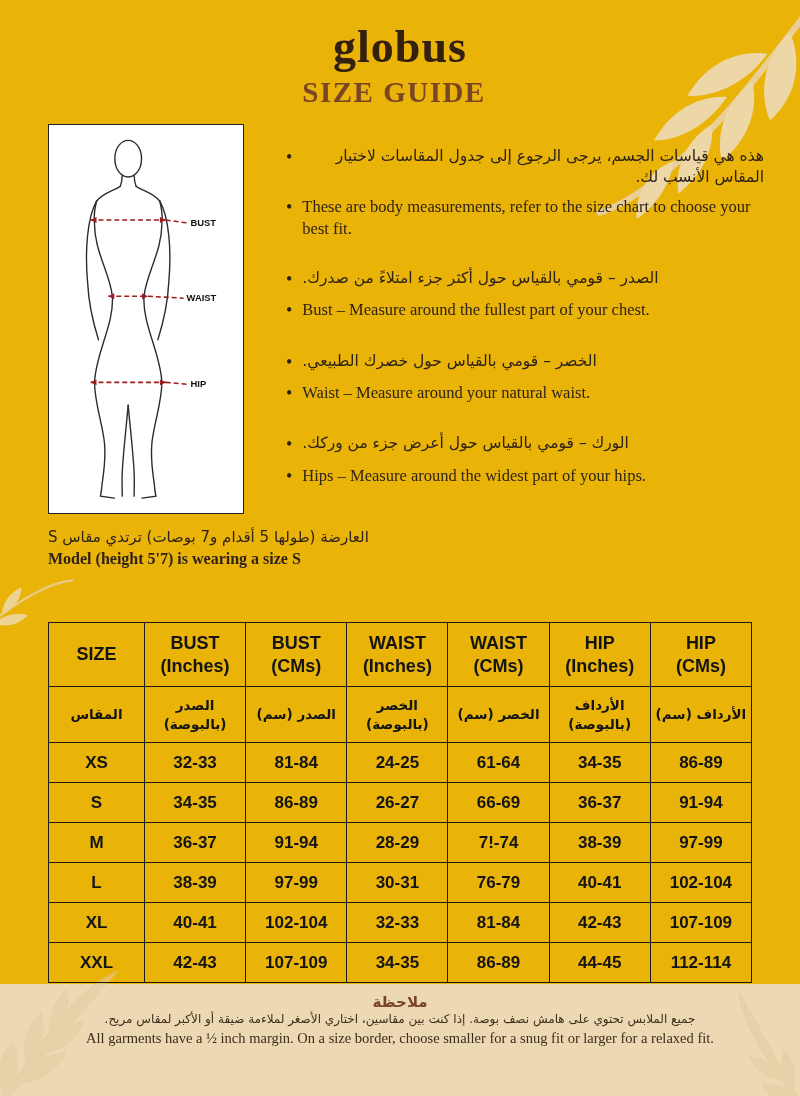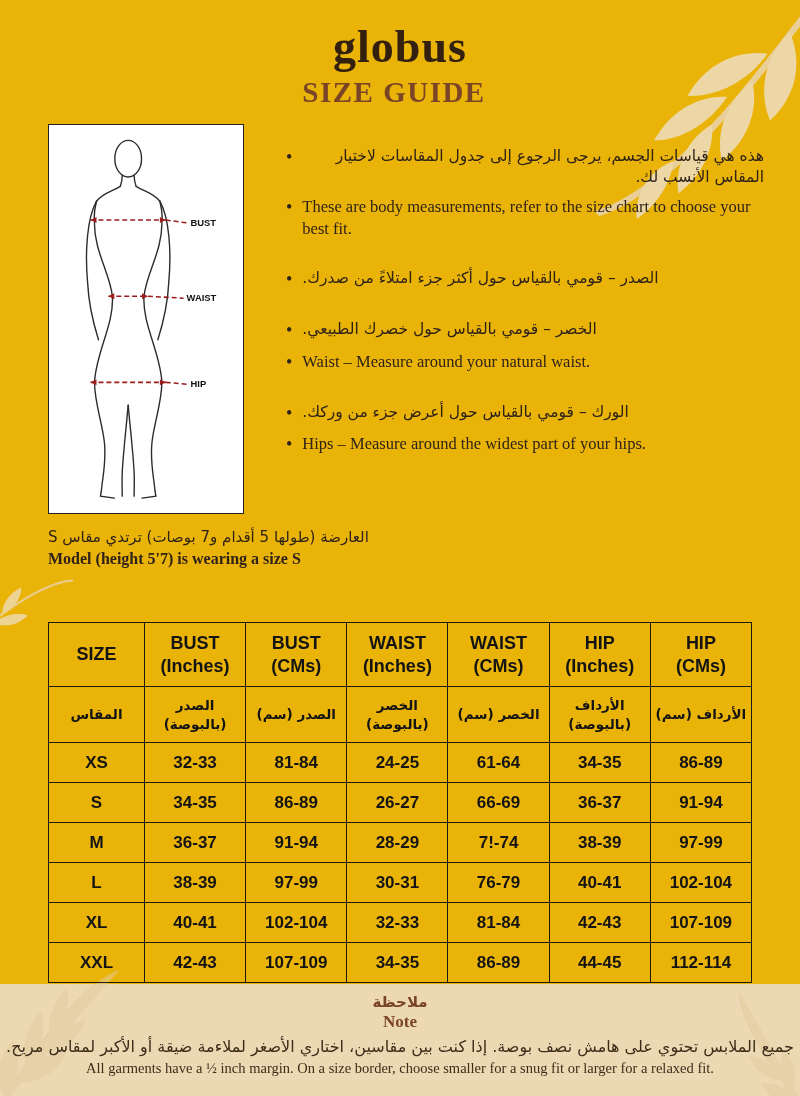--- a/index.html
+++ b/index.html
@@ -51,21 +51,21 @@
   .ar-line{display:block;direction:rtl;font-family:"DejaVu Sans",sans-serif;
         font-size:13.5px;font-weight:700;line-height:1.35;}
   tr.data td{font-size:17px;font-weight:700;}
 
   .note-band{position:absolute;z-index:2;left:0;bottom:0;width:800px;height:112px;
         background:#ecd8b2;box-sizing:border-box;}
   .band-inner{position:relative;z-index:1;text-align:center;padding-top:9px;}
   .note-title-ar{font-family:"DejaVu Sans",sans-serif;font-size:15px;font-weight:700;
         color:#7a4527;margin-bottom:1px;}
   .note-title-en{font-size:17px;font-weight:700;color:#7a4527;margin-bottom:5px;}
-  .note-body-ar{direction:rtl;font-family:"DejaVu Sans",sans-serif;font-size:16px;
+  .note-body-ar{direction:rtl;font-family:"DejaVu Sans",sans-serif;font-size:12px;
         color:#3c2d1b;margin-bottom:4px;}
   .note-body-en{font-size:14.5px;color:#3c2d1b;}
   .band-leaf{position:absolute;z-index:0;opacity:.55;}
 </style>
 </head>
 <body>
 
 <div class="page">
 
   <svg class="leaf" style="top:-40px;right:-45px;width:250px;height:310px;transform:rotate(-140deg);opacity:.9;" viewBox="0 0 120 200" aria-hidden="true">
@@ -132,20 +132,23 @@
       <div class="item">
           <span class="ar">هذه هي قياسات الجسم، يرجى الرجوع إلى جدول المقاسات لاختيار المقاس الأنسب لك.</span>
         </div>
       <div class="item">
           <span class="en">These are body measurements, refer to the size chart to choose your best fit.</span>
         </div>
     </div>
     <div class="group">
       <div class="item">
           <span class="ar">الصدر – قومي بالقياس حول أكثر جزء امتلاءً من صدرك.</span>
+        </div>
+      <div class="item">
+          <span class="en">Bust – Measure around the fullest part of your chest.</span>
         </div>
     </div>
     <div class="group">
       <div class="item">
           <span class="ar">الخصر – قومي بالقياس حول خصرك الطبيعي.</span>
         </div>
       <div class="item">
           <span class="en">Waist – Measure around your natural waist.</span>
         </div>
     </div>
@@ -302,19 +305,18 @@
       <path d="M64,112 C80,100 86,80 82,60 C68,72 62,92 64,112 Z"></path>
     </svg>
     <svg class="band-leaf" style="right:-30px;bottom:-40px;width:120px;height:150px;transform:rotate(-35deg);" viewBox="0 0 120 200" aria-hidden="true">
       <path class="stem" d="M60,195 C58,150 55,100 62,55 C66,30 72,12 80,0"></path>
       <path d="M60,170 C40,160 30,140 33,118 C52,128 62,148 60,170 Z"></path>
       <path d="M58,130 C42,118 36,98 40,78 C56,90 62,110 58,130 Z"></path>
       <path d="M62,150 C80,138 88,118 84,96 C68,108 60,130 62,150 Z"></path>
     </svg>
     <div class="band-inner">
       <div class="note-title-ar">ملاحظة</div>
-      <div class="note-title-en">Note</div>
       <div class="note-body-ar">جميع الملابس تحتوي على هامش نصف بوصة. إذا كنت بين مقاسين، اختاري الأصغر لملاءمة ضيقة أو الأكبر لمقاس مريح.</div>
       <div class="note-body-en">All garments have a ½ inch margin. On a size border, choose smaller for a snug fit or larger for a relaxed fit.</div>
     </div>
   </div>
 
 </div>
 
 </body></html>

